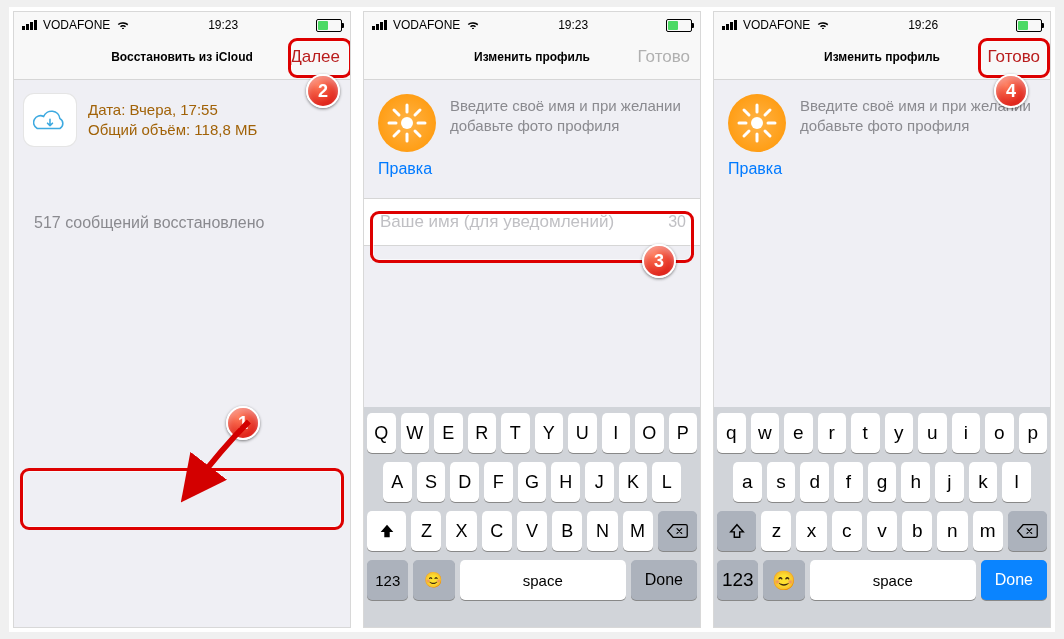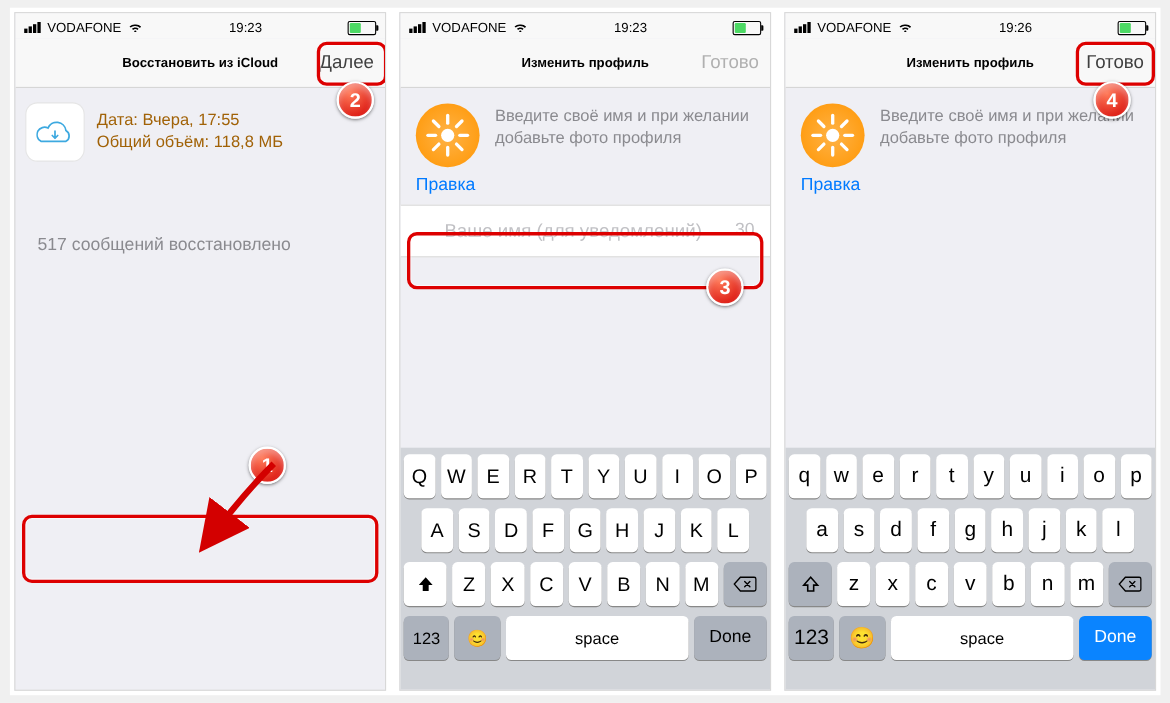--- a/index.html
+++ b/index.html
@@ -59,21 +59,21 @@
     background: #f8f8f8;
     border-bottom: 1px solid #d6d6d6;
     position: relative;
     display:flex;
     align-items:center;
     justify-content:center;
   }
   .nav-title { font-size:12px; font-weight:600; text-align:center; padding:0 56px; }
   .nav-right {
     position:absolute; right:10px; top:0; bottom:0; display:flex; align-items:center;
-    font-size:17px; color:#404040;
+    font-size:17px; color:#b91c1c;
   }
   .nav-right.dim { color:#b0b0b0; }
   .content { padding: 0; }
   .backup-card {
     margin: 14px 10px 18px 10px;
     display:flex;
     gap:12px;
     background: transparent;
   }
   .cloud-badge {
@@ -96,31 +96,31 @@
   .profile-top {
     display:flex; gap:14px; padding: 14px 14px 6px 14px;
   }
   .avatar {
     width:58px; height:58px; border-radius:50%;
     background: radial-gradient(circle at 50% 50%, #ffb347 0%, #ff9500 100%);
     display:flex; align-items:center; justify-content:center;
   }
   .avatar svg { width:44px; height:44px; }
   .hint { font-size:15px; color:#8a8a8f; line-height:1.3; flex:1; padding-top:2px;}
-  .edit-link { color:#007aff; font-size:16px; margin: 2px 14px 8px 14px; }
+  .edit-link { color:#007aff; font-size:16px; margin: 2px 14px 20px 14px; }
   .name-row {
     background:#fff;
     border-top:1px solid #d6d6d6;
     border-bottom:1px solid #d6d6d6;
     display:flex;
     align-items:center;
     padding: 12px 14px;
   }
   .name-input {
-    flex:1; border:none; outline:none; font-size:17px; background:transparent;margin-left:24px;
+    flex:1; border:none; outline:none; font-size:17px; background:transparent;
   }
   .name-input::placeholder { color:#c0c0c4; }
   .name-count { color:#c0c0c4; font-size:16px; margin-left:8px;}
   .caret {
     display:inline-block; width:2px; height:20px; background:#3271d9; margin-left:1px; vertical-align:middle;
     animation: blink 1s steps(1) infinite;
   }
   @keyframes blink { 50% {opacity:0;} }
 
   .keyboard {

